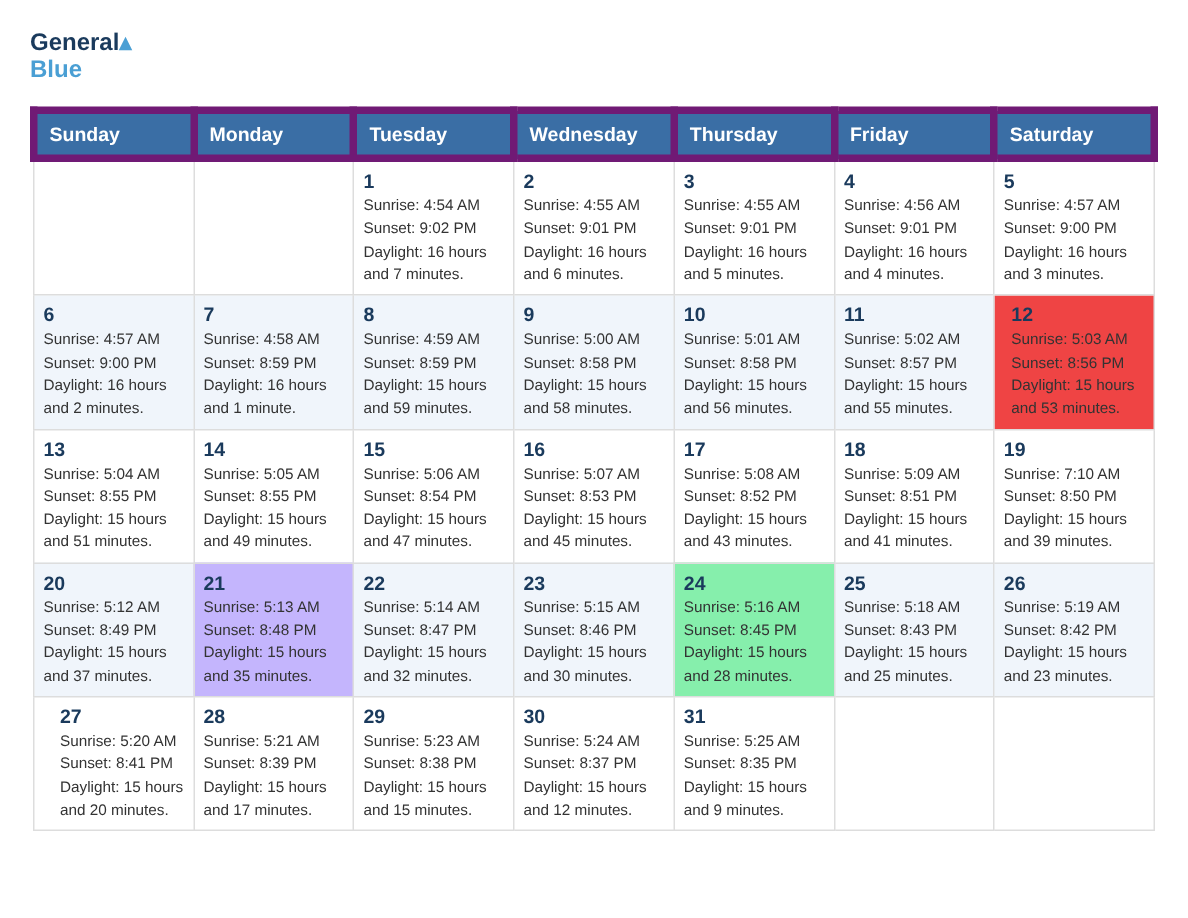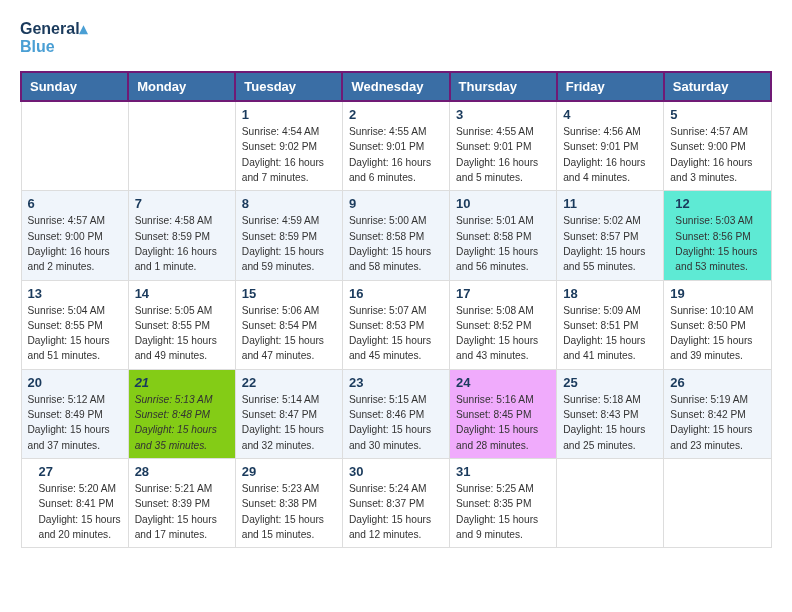--- a/index.html
+++ b/index.html
@@ -46,21 +46,21 @@
       border-collapse: collapse;
       border: 1px solid #ccc;
     }
     .calendar th {
       background: #3a6ea5;
       color: #fff;
       font-size: 13px;
       font-weight: bold;
       padding: 6px 8px;
       text-align: left;
-      border: 2px solid #701a75;
+      border: 5px solid #701a75;
     }
     .calendar td {
       vertical-align: top;
       padding: 5px 6px;
       border: 1px solid #ddd;
       width: 107px;
       min-height: 80px;
       font-size: 10.5px;
       color: #333;
       background: #fff;
@@ -181,21 +181,21 @@
           <div class="day-info">Sunrise: 5:01 AM
 Sunset: 8:58 PM
 Daylight: 15 hours and 56 minutes.</div>
         </td>
         <td style="background: rgb(240, 245, 251);">
           <span class="day-num">11</span>
           <div class="day-info">Sunrise: 5:02 AM
 Sunset: 8:57 PM
 Daylight: 15 hours and 55 minutes.</div>
         </td>
-        <td style="background: #5eead4; padding-left: 11px;">
+        <td style="background: #ef4444; padding-left: 11px;">
           <span class="day-num">12</span>
           <div class="day-info">Sunrise: 5:03 AM
 Sunset: 8:56 PM
 Daylight: 15 hours and 53 minutes.</div>
         </td>
       </tr>
       <tr>
         <td style="background: rgb(255, 255, 255); border-radius: 18px;">
           <span class="day-num">13</span>
           <div class="day-info">Sunrise: 5:04 AM
@@ -227,51 +227,51 @@
 Daylight: 15 hours and 43 minutes.</div>
         </td>
         <td style="background: rgb(255, 255, 255);">
           <span class="day-num">18</span>
           <div class="day-info">Sunrise: 5:09 AM
 Sunset: 8:51 PM
 Daylight: 15 hours and 41 minutes.</div>
         </td>
         <td style="background: rgb(255, 255, 255);">
           <span class="day-num">19</span>
-          <div class="day-info">Sunrise: 10:10 AM
+          <div class="day-info">Sunrise: 7:10 AM
 Sunset: 8:50 PM
 Daylight: 15 hours and 39 minutes.</div>
         </td>
       </tr>
       <tr>
         <td style="background: rgb(240, 245, 251);">
           <span class="day-num">20</span>
           <div class="day-info">Sunrise: 5:12 AM
 Sunset: 8:49 PM
 Daylight: 15 hours and 37 minutes.</div>
         </td>
-        <td style="background: #84cc16; font-style: italic;">
+        <td style="background: #c4b5fd;">
           <span class="day-num">21</span>
           <div class="day-info">Sunrise: 5:13 AM
 Sunset: 8:48 PM
 Daylight: 15 hours and 35 minutes.</div>
         </td>
         <td style="background: rgb(240, 245, 251);">
           <span class="day-num">22</span>
           <div class="day-info">Sunrise: 5:14 AM
 Sunset: 8:47 PM
 Daylight: 15 hours and 32 minutes.</div>
         </td>
         <td style="background: rgb(240, 245, 251); margin-top: 44px;">
           <span class="day-num">23</span>
           <div class="day-info">Sunrise: 5:15 AM
 Sunset: 8:46 PM
 Daylight: 15 hours and 30 minutes.</div>
         </td>
-        <td style="background: #f0abfc;">
+        <td style="background: #86efac;">
           <span class="day-num">24</span>
           <div class="day-info">Sunrise: 5:16 AM
 Sunset: 8:45 PM
 Daylight: 15 hours and 28 minutes.</div>
         </td>
         <td style="background: rgb(240, 245, 251);">
           <span class="day-num">25</span>
           <div class="day-info">Sunrise: 5:18 AM
 Sunset: 8:43 PM
 Daylight: 15 hours and 25 minutes.</div>

